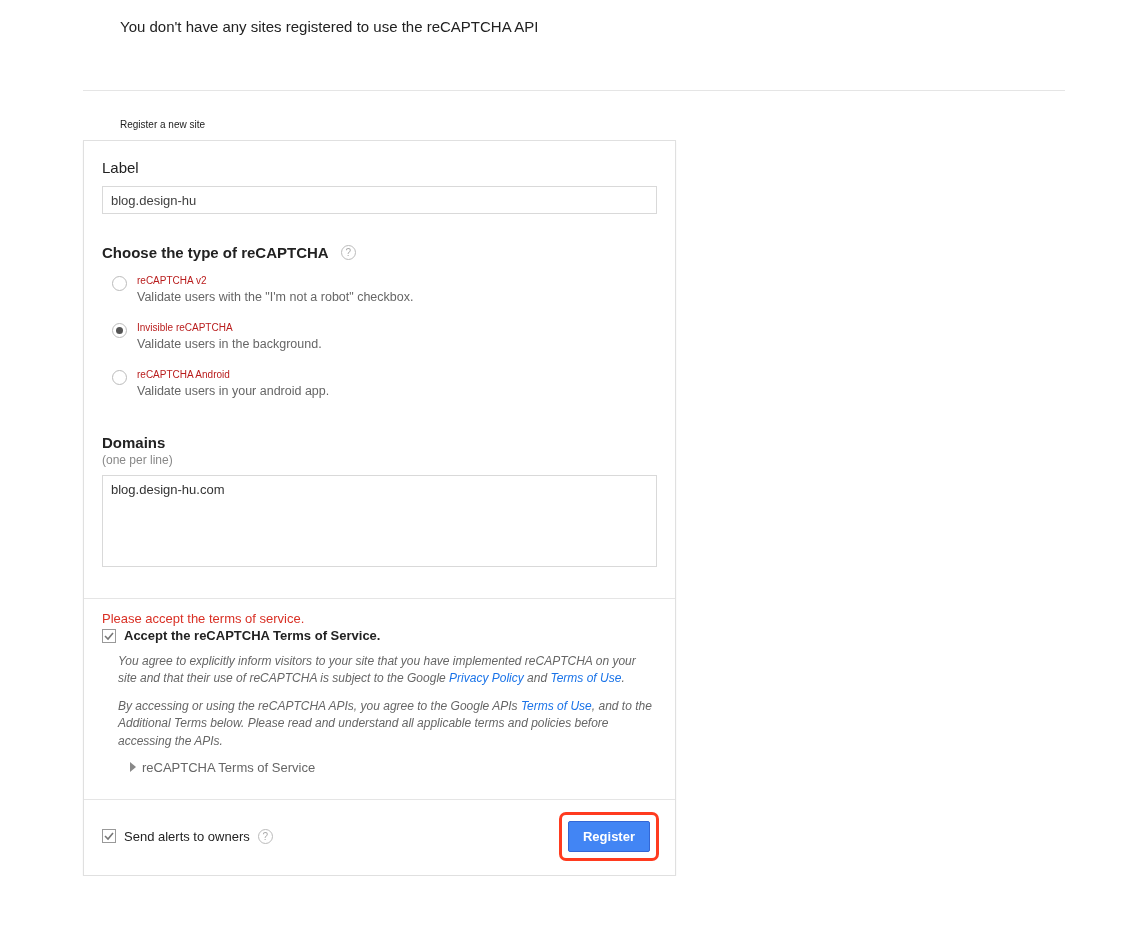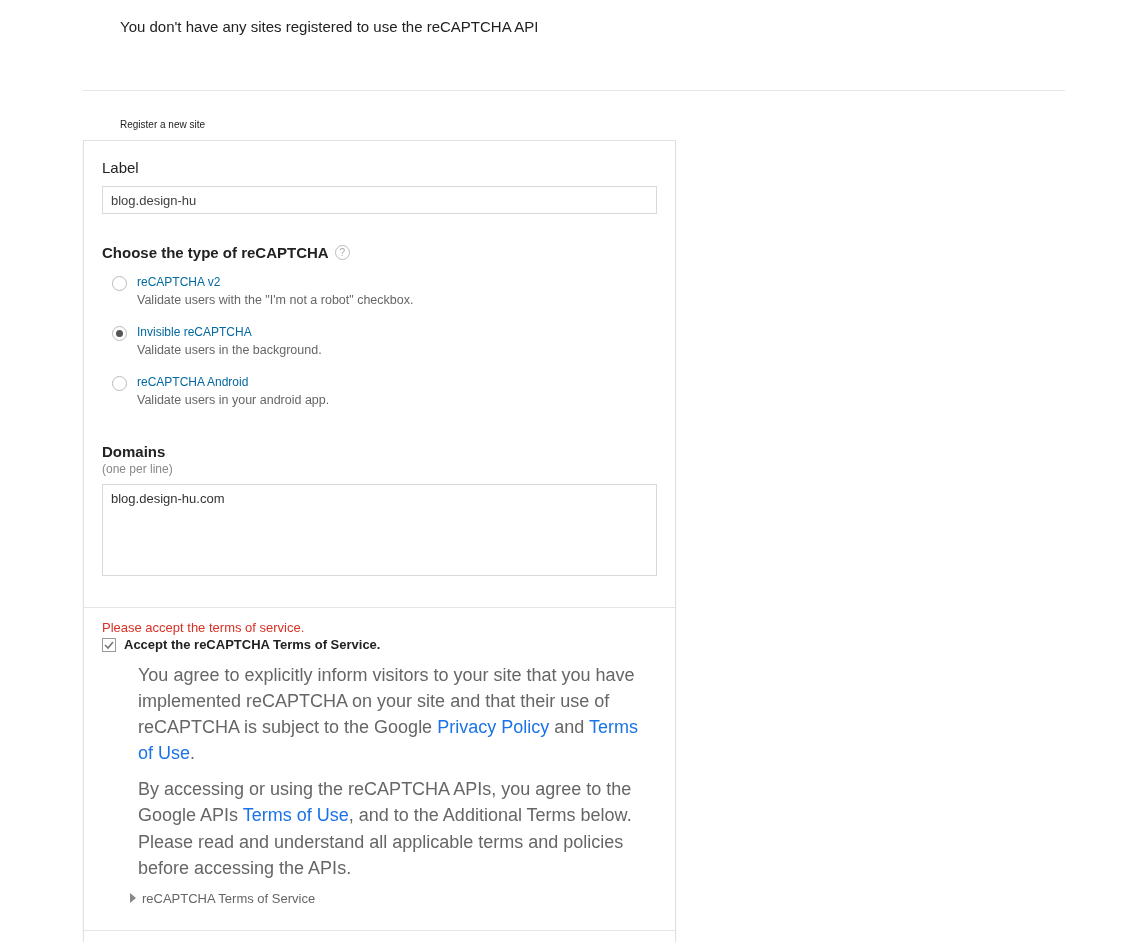--- a/index.html
+++ b/index.html
@@ -57,21 +57,21 @@
   }
   .spacer-30 { height: 30px; }
   .spacer-18 { height: 18px; }
 
   .h-choose {
     font-weight: bold;
     font-size: 15px;
     color: #222;
     display: inline-flex;
     align-items: center;
-    gap: 6px;
+    gap: 12px;
     margin-bottom: 14px;
   }
   .help-icon {
     display: inline-flex;
     align-items: center; justify-content: center;
     width: 15px; height: 15px;
     border: 1px solid #bbb;
     border-radius: 50%;
     font-size: 10px;
     color: #aaa;
@@ -95,22 +95,22 @@
   }
   .radio-inner {
     width: 7px; height: 7px;
     background: #555;
     border-radius: 50%;
     display: none;
   }
   .radio-outer.selected .radio-inner { display: block; }
   .radio-text { }
   .radio-title {
-    font-size: 12px;
-    color: #0369a1;
+    font-size: 10px;
+    color: #b91c1c;
     margin-bottom: 4px;
   }
   .radio-desc {
     font-size: 12.5px;
     color: #666;
     margin-left: 0;
   }
 
   .h-domains {
     font-weight: bold;
@@ -162,24 +162,25 @@
     border: 1px solid #999;
     display: inline-flex;
     align-items: center; justify-content: center;
     cursor: pointer;
     background: #fff;
     flex-shrink: 0;
   }
   .checkbox svg { display: block; }
 
   .tos-body {
-    margin-left: 36px;
-    font-size: 18px;
+    margin-left: 16px;
+    font-size: 12px;
     color: #666;
     line-height: 1.45;
+    font-style: italic;
   }
   .tos-body p { margin: 0 0 10px 0; }
   .link { color: #1a73e8; cursor: pointer; }
 
   .expand-row {
     margin-left: 28px;
     margin-top: 6px;
     display: flex;
     align-items: center;
     gap: 6px;
@@ -210,21 +211,21 @@
     align-items: center;
     gap: 8px;
     font-size: 13px;
     color: #222;
   }
 
   .register-wrap {
     position: relative;
     padding: 6px;
     border: 3px solid #ff3b1f;
-    border-radius: 0;
+    border-radius: 7px;
   }
   .btn-register {
     background: #4285f4;
     color: #fff;
     border: 1px solid #3367d6;
     padding: 7px 14px;
     font-size: 13px;
     font-weight: bold;
     cursor: pointer;
     border-radius: 2px;

